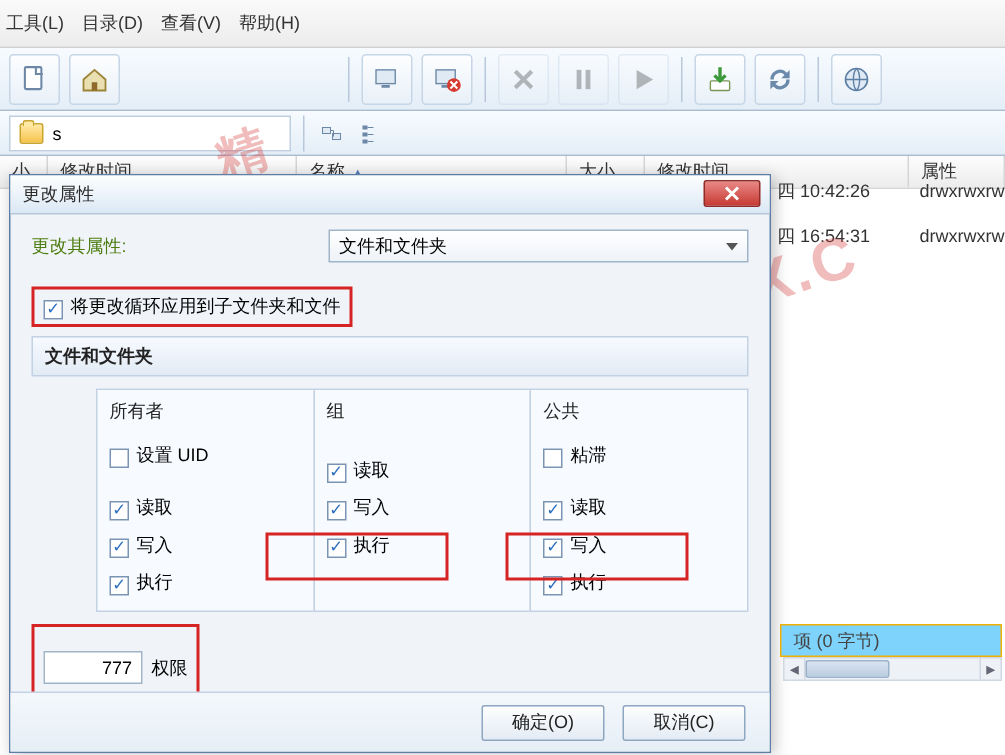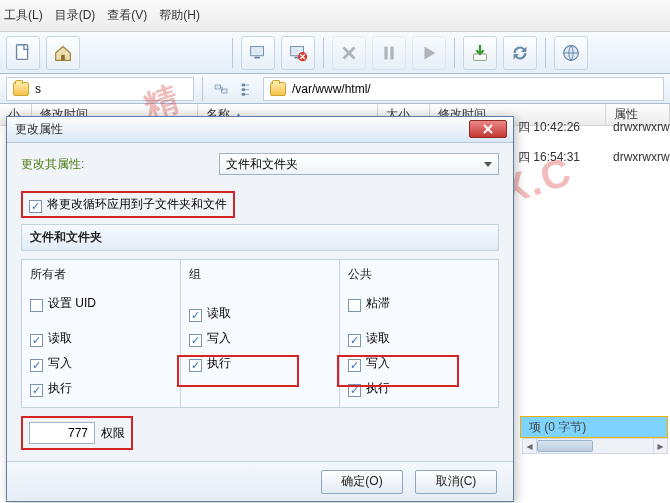--- a/index.html
+++ b/index.html
@@ -48,21 +48,21 @@
 .dlg-select .caret { border-left: 4px solid transparent; border-right: 4px solid transparent; border-top: 5px solid #555; }
 
 .red-box { border: 2px solid #d62323; }
 .chk-row { display: flex; align-items: flex-end; gap: 5px; padding: 3px 6px; }
 .chk { width: 13px; height: 13px; border: 1px solid #7a94b3; background: #fff; display: flex; align-items: center; justify-content: center; }
 .chk.checked::after { content: "✓"; font-size: 11px; color: #2c6fbf; line-height: 1; }
 
 .section-title { background: linear-gradient(#f7faff,#e2ebf5); border: 1px solid #c3d2e3; padding: 4px 8px; font-weight: bold; margin-top: 6px; margin-bottom: 8px; color: #222; }
 
 .perm-grid { display: flex; gap: 0; }
-.perm-col { flex: 1; border: 1px solid #c3d2e3; padding: 6px 8px; background: #f7faff; }
+.perm-col { flex: 1; border: 1px solid #c3d2e3; padding: 6px 8px; background: #f7faff; margin-left: 43px; }
 .perm-col + .perm-col { margin-left: -1px; }
 .perm-col h4 { font-weight: normal; color: #222; margin-bottom: 8px; font-size: 12px; }
 .perm-col .chk-row { padding: 4px 0; }
 .perm-col .gap { height: 10px; }
 
 .red-abs { position: absolute; border: 2px solid #d62323; pointer-events: none; }
 
 .num-row { margin-top: 8px; display: flex; align-items: center; gap: 6px; }
 .num-box { width: 66px; height: 22px; border: 1px solid #9fb3c9; background: #fff; display: flex; align-items: center; justify-content: flex-end; padding: 0 6px; }
 
@@ -171,24 +171,20 @@
       </svg>
     </div>
   <div class="mini-btn">
       <svg viewBox="0 0 24 24">
         <rect x="4" y="4" width="5" height="4" fill="#6d88a6"></rect>
         <rect x="4" y="11" width="5" height="4" fill="#6d88a6"></rect>
         <rect x="4" y="18" width="5" height="4" fill="#6d88a6"></rect>
         <path d="M9 6h6M9 13h6M9 20h6" stroke="#6d88a6"></path>
       </svg>
     </div>
-  <div class="addrseg right">
-    <span class="folder-ico"></span>
-    <span>/var/www/html/</span>
-  </div>
 </div>
 
 <div class="colhdr">
   <div class="col" style="width:32px">小</div>
   <div class="col" style="width:166px">修改时间</div>
   <div class="col" style="width:180px">
       <span>名称</span>
       <span class="sort-arrow">▴</span>
     </div>
   <div class="col" style="width:52px">大小</div>
@@ -294,21 +290,21 @@
             <span>执行</span>
           </div>
       </div>
     </div>
 
     
     <div class="red-abs" style="left:170px; top:212px; width:122px; height:32px;"></div>
     <div class="red-abs" style="left:330px; top:212px; width:122px; height:32px;"></div>
 
     <div class="num-row">
-      <div class="red-box" style="padding:4px 6px; display:flex; align-items:center; gap:6px;">
+      <div class="red-box" style="padding:16px 6px; display:flex; align-items:center; gap:6px;">
         <div class="num-box">
             <span>777</span>
           </div>
         <span>权限</span>
       </div>
     </div>
   </div>
   <div class="dlg-buttons">
     <div class="dlg-btn">确定(O)</div>
     <div class="dlg-btn">取消(C)</div>

